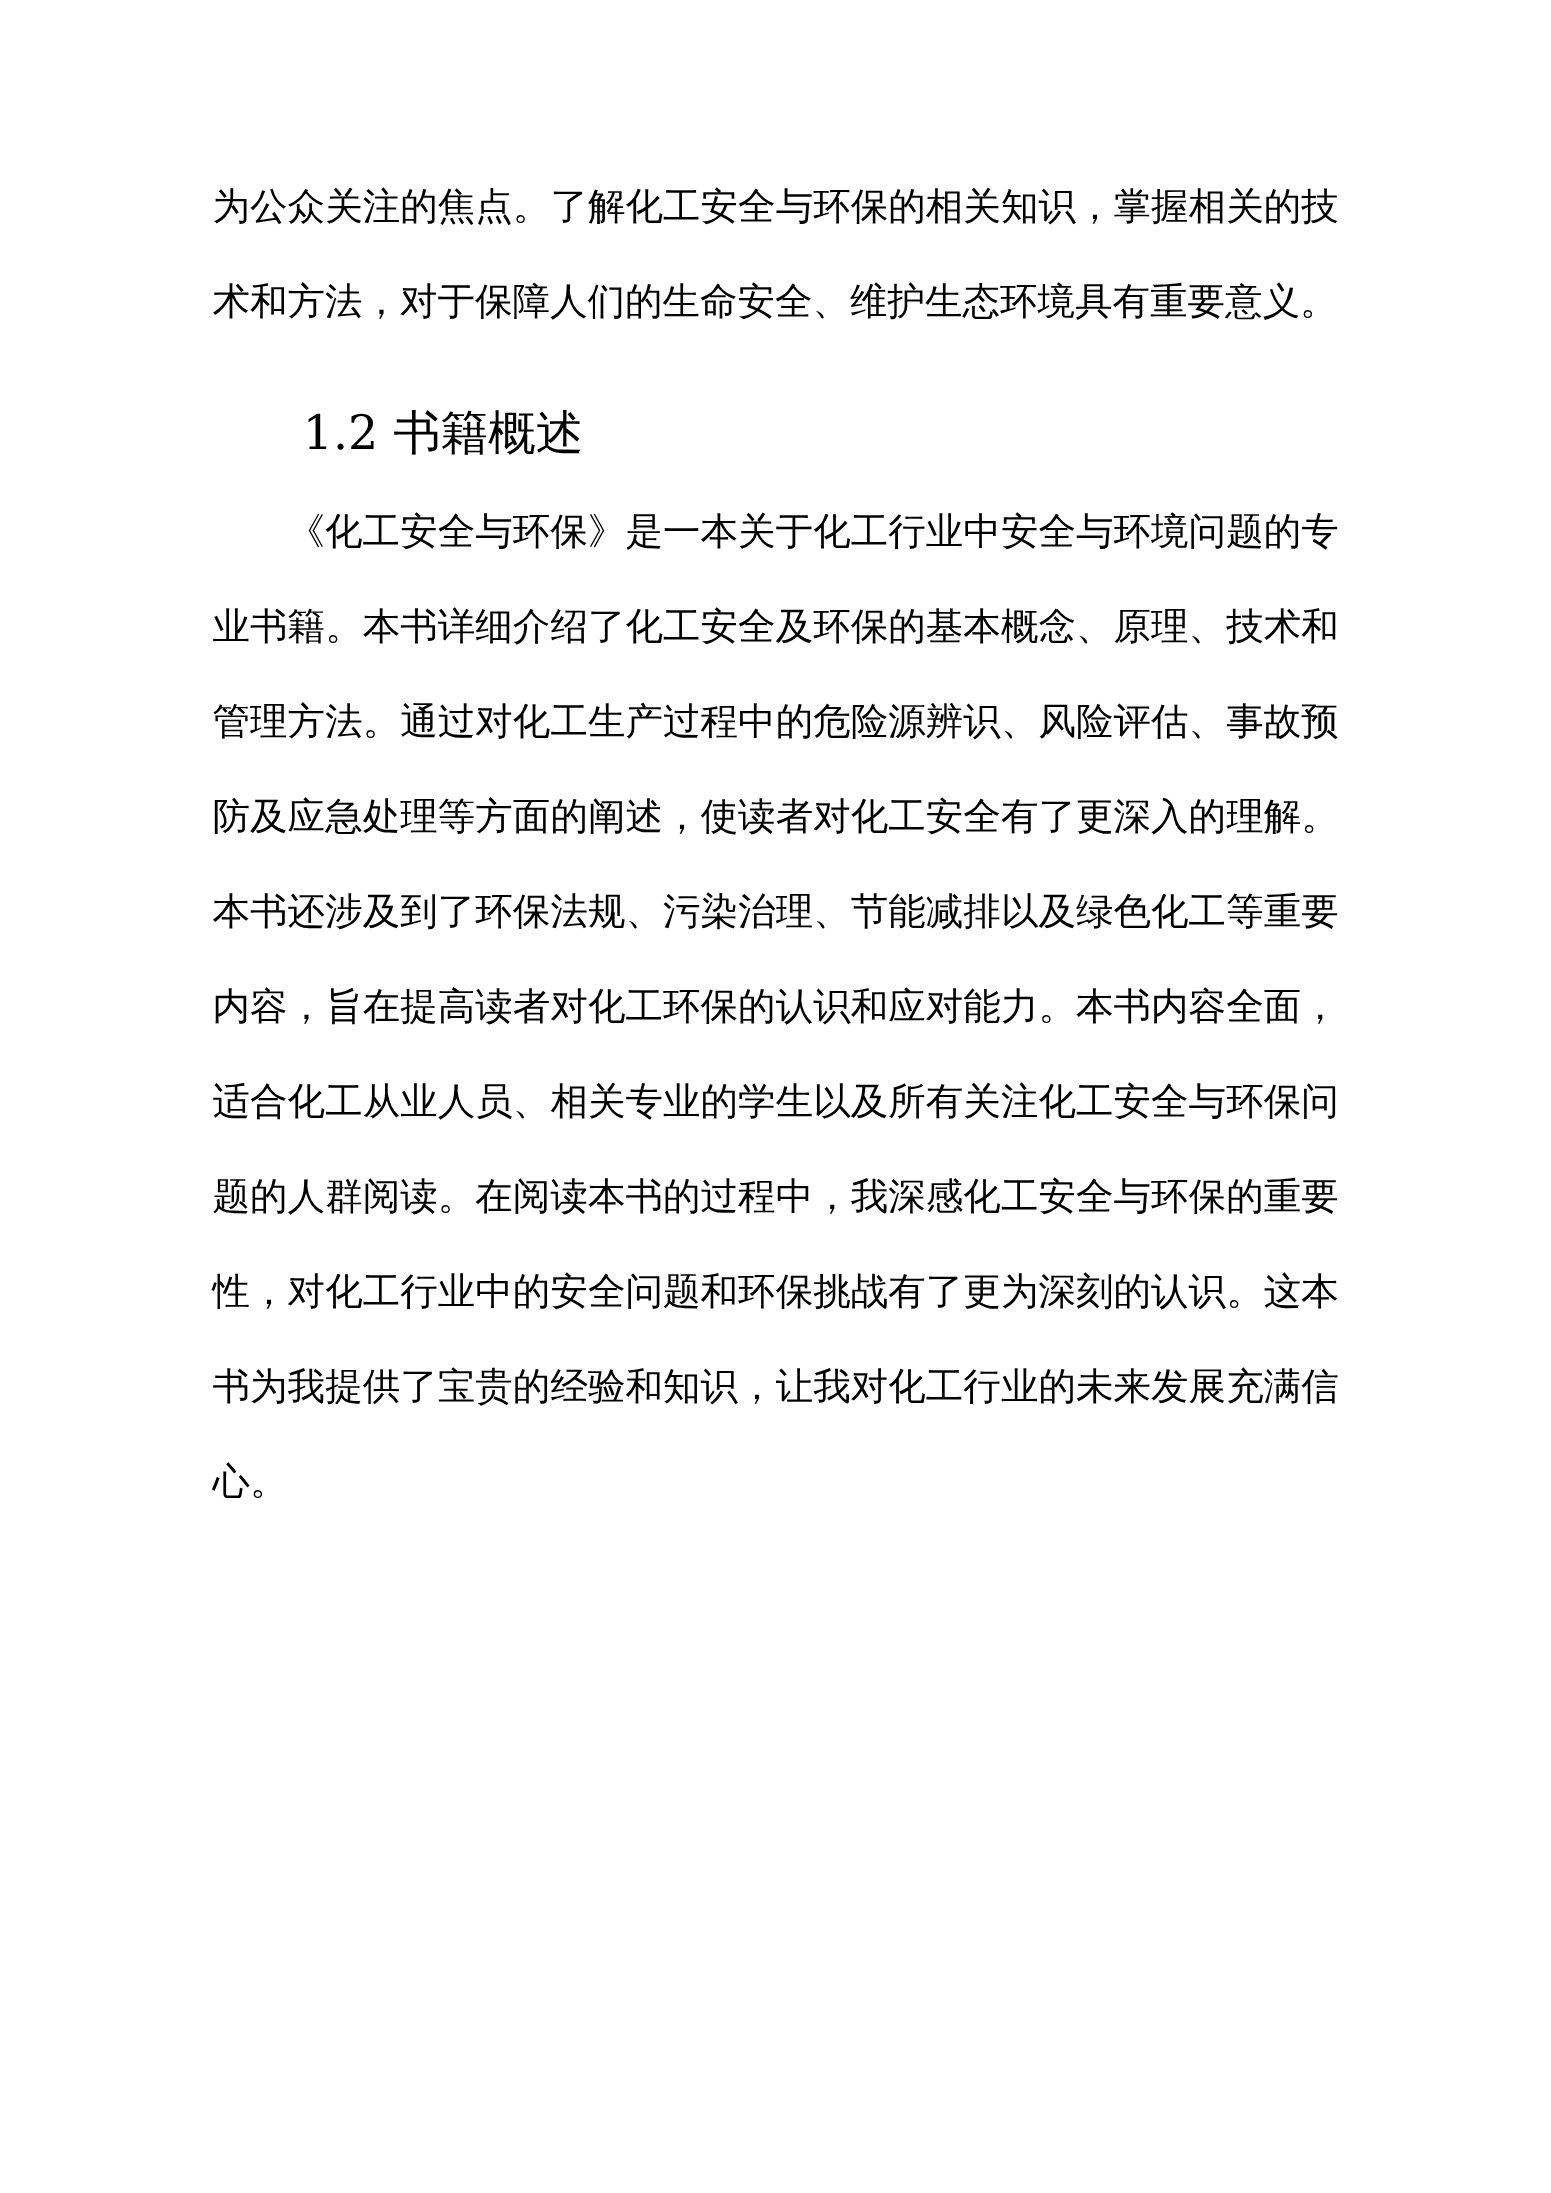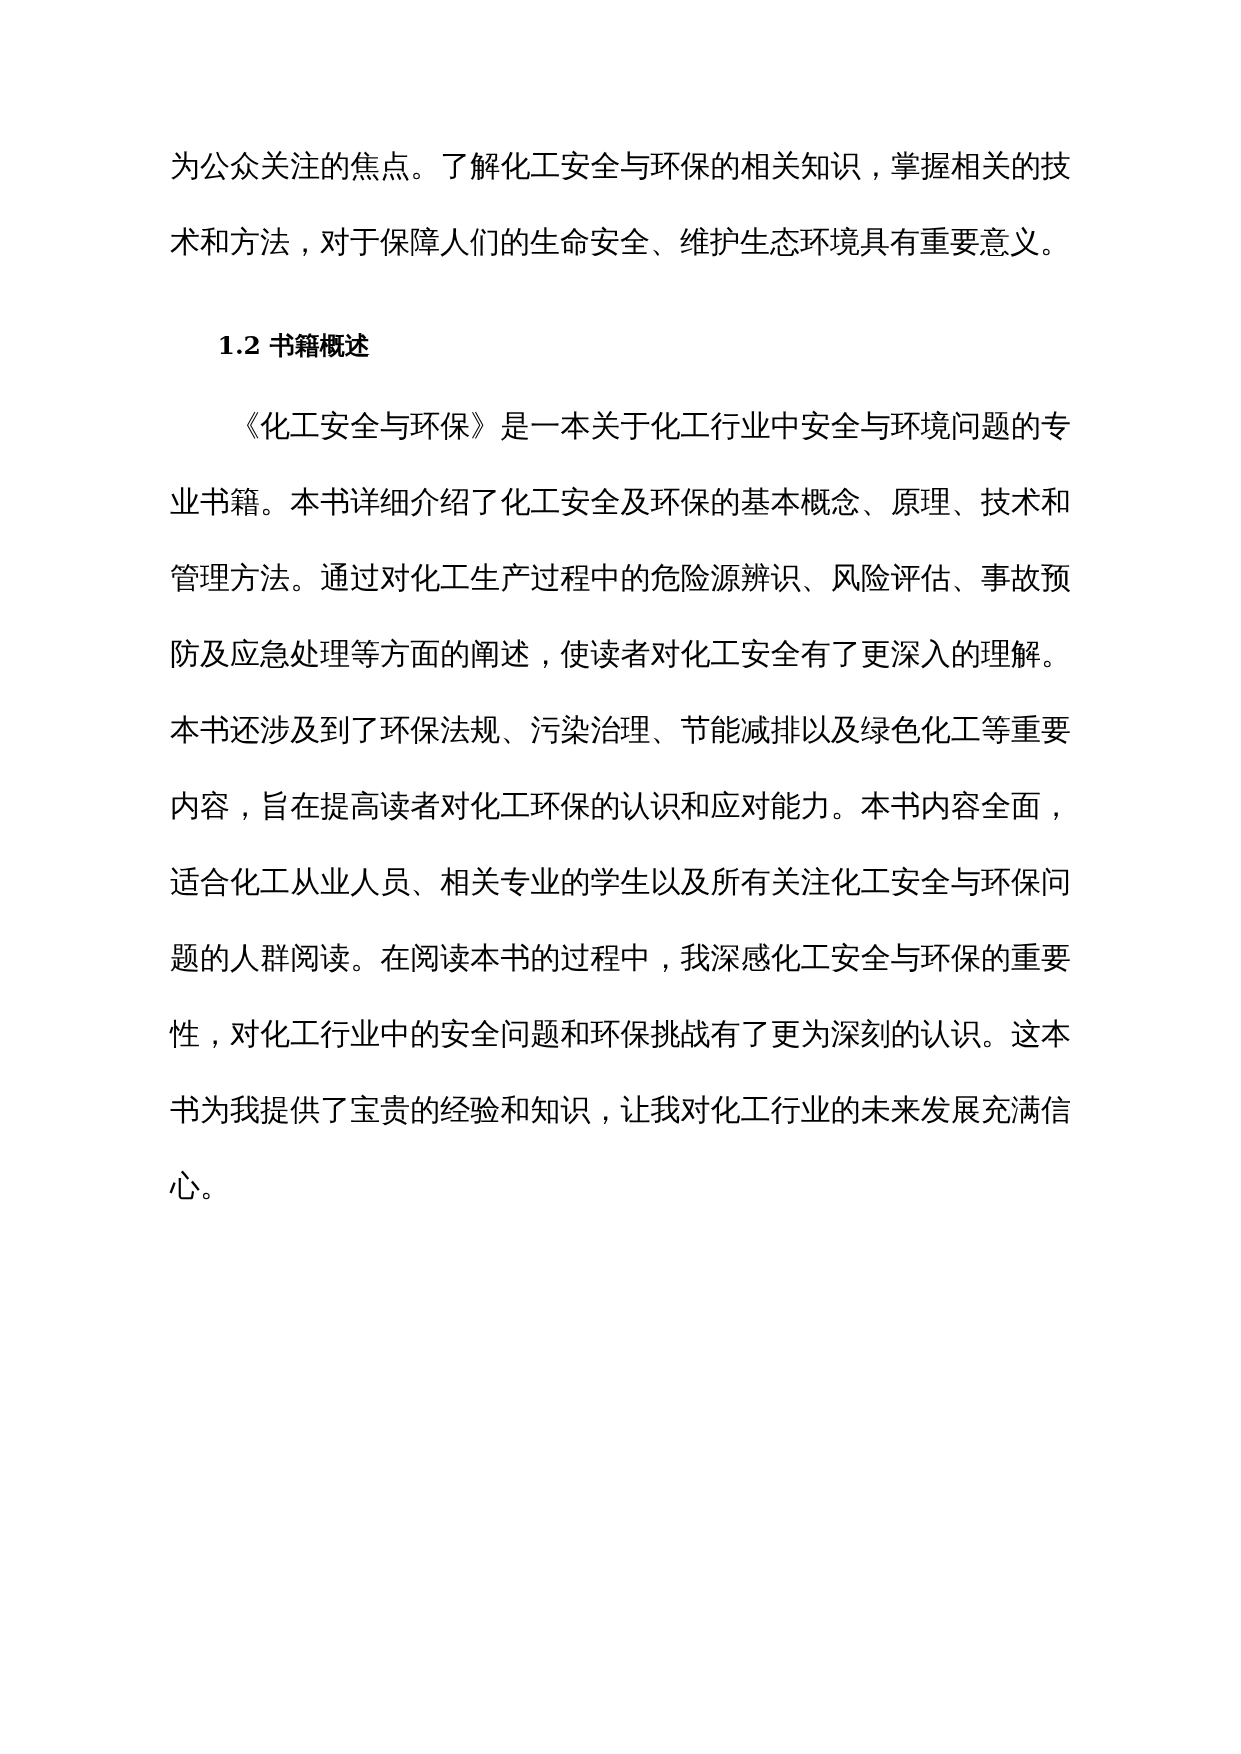--- a/index.html
+++ b/index.html
@@ -29,22 +29,22 @@
     padding: 0;
     text-indent: 2em;
     word-break: break-all;
   }
   .para.no-indent {
     text-indent: 0;
   }
   .section-heading {
     margin: 28px 0 4px 0;
     padding: 0;
-    font-size: 25px;
-    font-weight: bold;
+    font-size: 38px;
+    font-weight: normal;
     line-height: 76px;
     text-indent: 1.9em;
     white-space: pre;
   }
 </style>
 </head>
 <body>
 
 <div class="page">
   <p class="para no-indent">为公众关注的焦点。了解化工安全与环保的相关知识，掌握相关的技术和方法，对于保障人们的生命安全、维护生态环境具有重要意义。</p>

